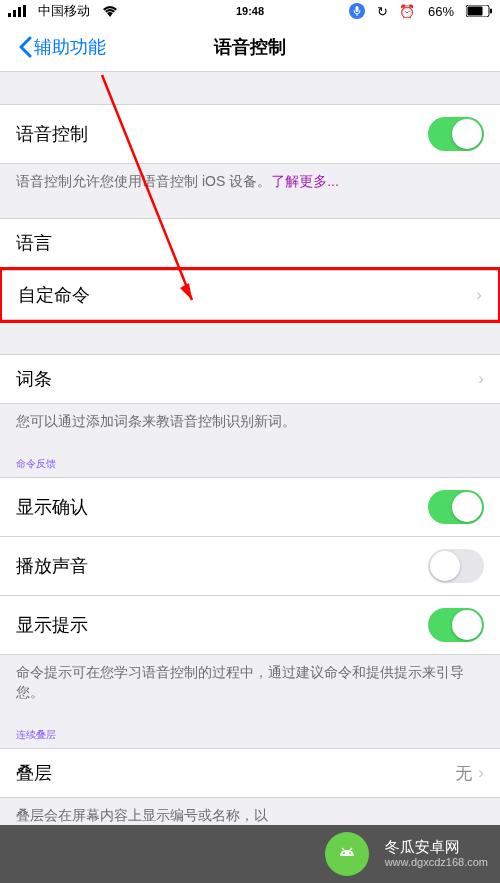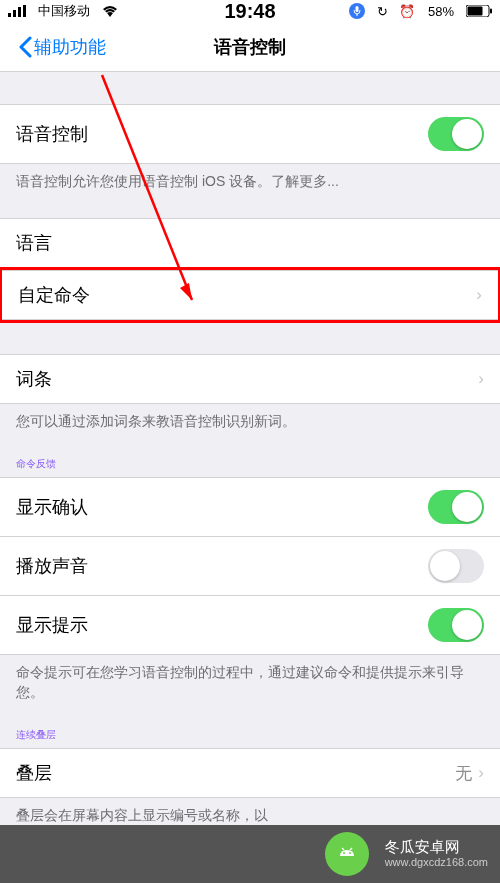--- a/index.html
+++ b/index.html
@@ -15,21 +15,21 @@
       height: 22px;
       display: flex;
       align-items: center;
       justify-content: space-between;
       padding: 0 8px;
       font-size: 13px;
       font-weight: 500;
       background: #fff;
     }
     .status-left, .status-right { display: flex; align-items: center; gap: 12px; }
-    .status-center { position: absolute; left: 50%; transform: translateX(-50%); font-weight: 600; font-size: 20px; }
+    .status-center { position: absolute; left: 50%; transform: translateX(-50%); font-weight: 600; font-size: 11px; }
     .signal-icon svg, .wifi-icon svg { display: block; }
     .battery { display: flex; align-items: center; gap: 2px; }
     .mic-badge {
       width: 16px; height: 16px; border-radius: 50%;
       background: #3478f6; display: inline-flex;
       align-items: center; justify-content: center;
     }
     .alarm-icon, .lock-icon { font-size: 13px; }
     .nav-bar {
       height: 50px;
@@ -78,21 +78,21 @@
       box-shadow: 0 1px 3px rgba(0,0,0,.25);
       transition: left .1s;
     }
     .toggle.on .knob { left: 24px; }
     .footer-text {
       padding: 8px 16px;
       font-size: 14px;
       color: #6d6d72;
       line-height: 1.4;
     }
-    .footer-text a { color: #737373; text-decoration: none; }
+    .footer-text a { color: #a21caf; text-decoration: none; }
     .header-text {
       padding: 18px 16px 6px;
       font-size: 10px;
       color: #8b5cf6;
     }
     .highlight-box {
       border: 3px solid #ff0000;
       margin: -1px -1px;
     }
     .arrow-overlay {
@@ -146,21 +146,21 @@
   <div class="status-center">19:48</div>
   <div class="status-right">
     <span class="mic-badge">
       <svg width="8" height="10" viewBox="0 0 8 10">
           <rect x="2.5" y="0" width="3" height="6" rx="1.5" fill="#fff"></rect>
           <path d="M1 4 Q1 8 4 8 Q7 8 7 4 M4 8 L4 10" stroke="#fff" stroke-width="1" fill="none"></path>
         </svg>
     </span>
     <span class="lock-icon">↻</span>
     <span class="alarm-icon">⏰</span>
-    <span>58%</span>
+    <span>66%</span>
     <span class="battery">
       <svg width="26" height="12" viewBox="0 0 26 12">
           <rect x="0" y="0" width="23" height="12" rx="2.5" fill="none" stroke="#000" stroke-width="1"></rect>
           <rect x="1.5" y="1.5" width="15" height="9" rx="1" fill="#000"></rect>
           <rect x="24" y="3.5" width="2" height="5" rx="1" fill="#000"></rect>
         </svg>
     </span>
   </div>
 </div>
 

